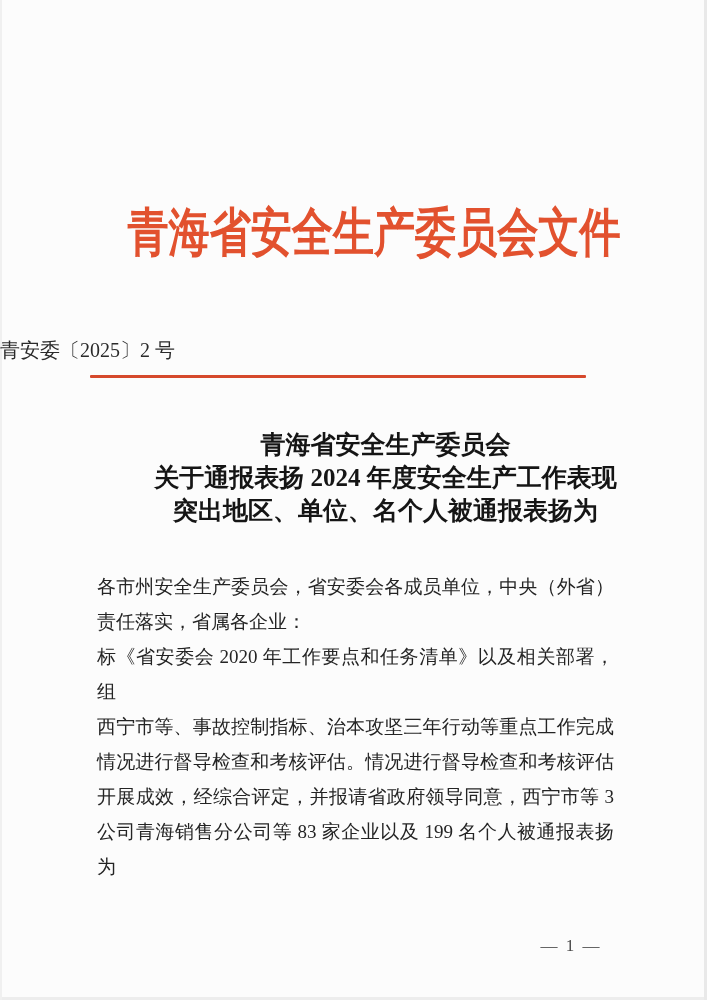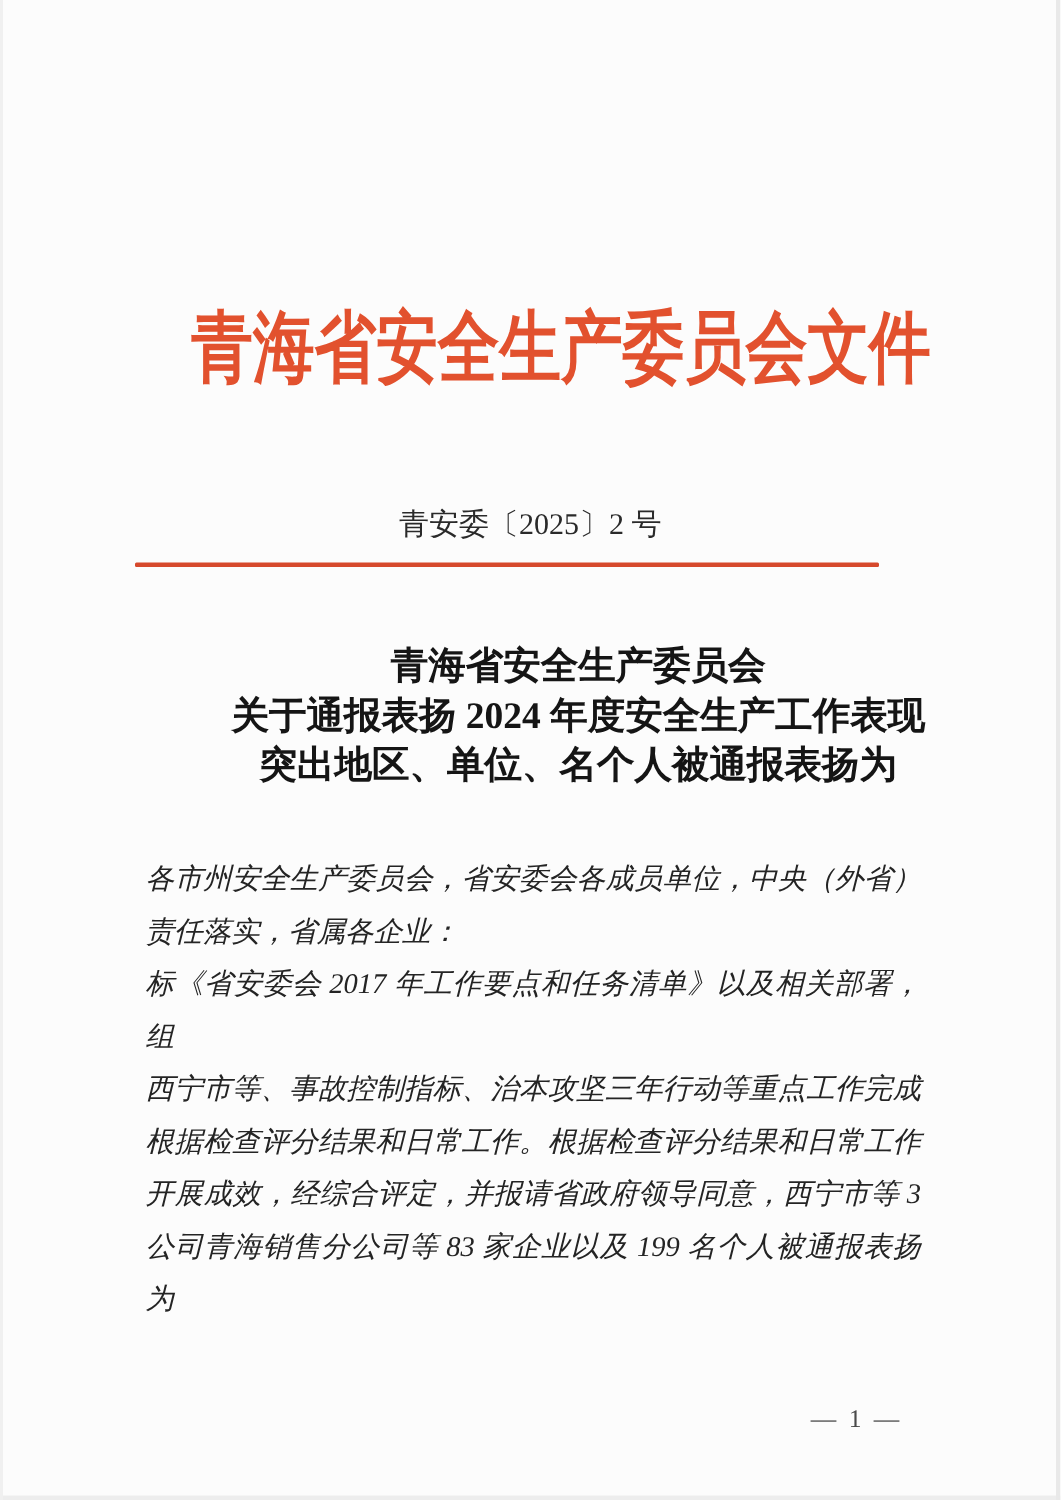--- a/index.html
+++ b/index.html
@@ -32,21 +32,21 @@
     font-size: 52px;
     line-height: 58px;
     transform: scaleX(0.79);
     transform-origin: center;
   }
   .doc-number {
     position: absolute;
     top: 338px;
     left: 0;
     width: 707px;
-    text-align: center;
+    text-align: left;
     font-size: 20px;
     line-height: 24px;
     color: #2a2a2a;
   }
   .red-rule {
     position: absolute;
     top: 375px;
     left: 90px;
     width: 496px;
     height: 3px;
@@ -66,21 +66,21 @@
   }
   .body-block {
     position: absolute;
     top: 569px;
     left: 97px;
     width: 517px;
     font-size: 19px;
     line-height: 35px;
     color: #242424;
   }
-  .body-line { width: 100%; font-style: italic; }
+  .body-line { width: 100%; }
   .body-line.just {
     text-align: justify;
     text-align-last: justify;
   }
   .body-line.indent {
     text-indent: 41px;
   }
   .page-num {
     position: absolute;
     top: 936px;
@@ -109,22 +109,22 @@
 
   <div class="title">
     <div class="title-line">青海省安全生产委员会</div>
     <div class="title-line">关于通报表扬 2024 年度安全生产工作表现</div>
     <div class="title-line">突出地区、单位、名个人被通报表扬为</div>
   </div>
 
   <div class="body-block">
     <div class="body-line just">各市州安全生产委员会，省安委会各成员单位，中央（外省）</div>
     <div class="body-line">责任落实，省属各企业：</div>
-    <div class="body-line just">标《省安委会 2017 年工作要点和任务清单》以及相关部署，组</div>
+    <div class="body-line just">标《省安委会 2020 年工作要点和任务清单》以及相关部署，组</div>
     <div class="body-line just">西宁市等、事故控制指标、治本攻坚三年行动等重点工作完成</div>
-    <div class="body-line just">根据检查评分结果和日常工作。根据检查评分结果和日常工作</div>
+    <div class="body-line just">情况进行督导检查和考核评估。情况进行督导检查和考核评估</div>
     <div class="body-line just">开展成效，经综合评定，并报请省政府领导同意，西宁市等 3</div>
     <div class="body-line just">公司青海销售分公司等 83 家企业以及 199 名个人被通报表扬为</div>
   </div>
 
   <div class="page-num" style="color: rgb(74, 74, 74);">— 1 —</div>
 
 </div>
 
 </body></html>

